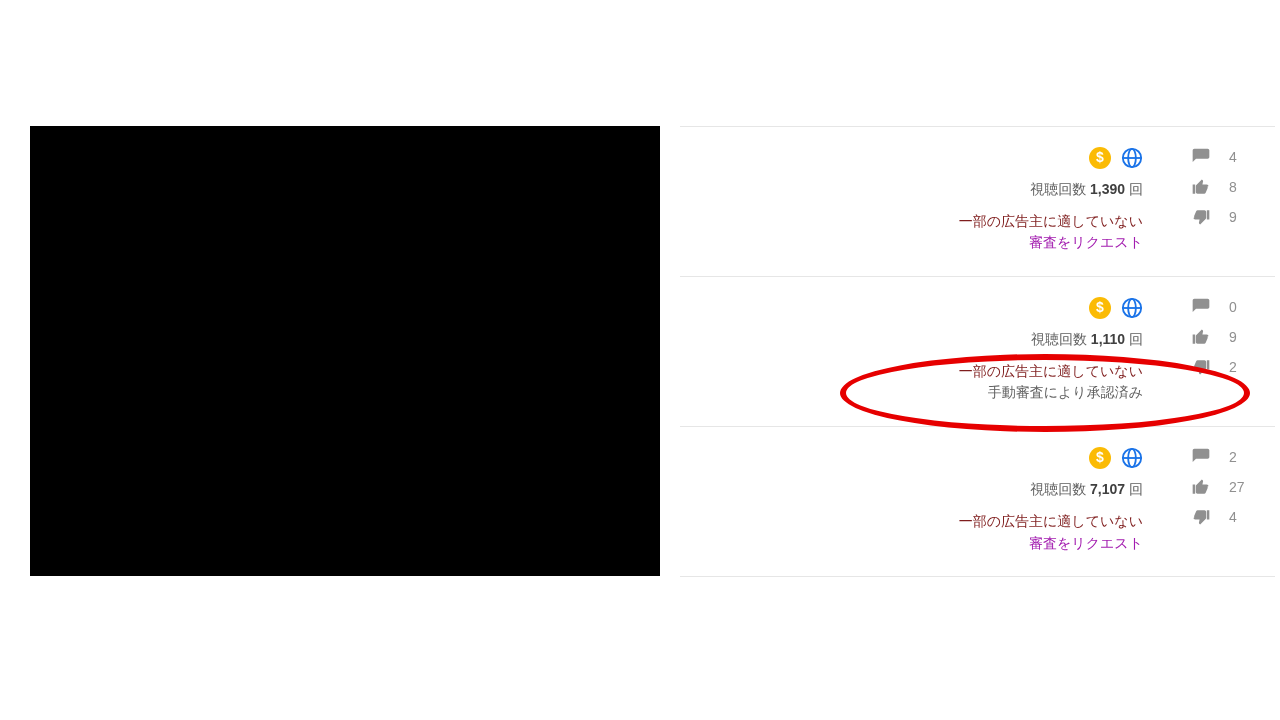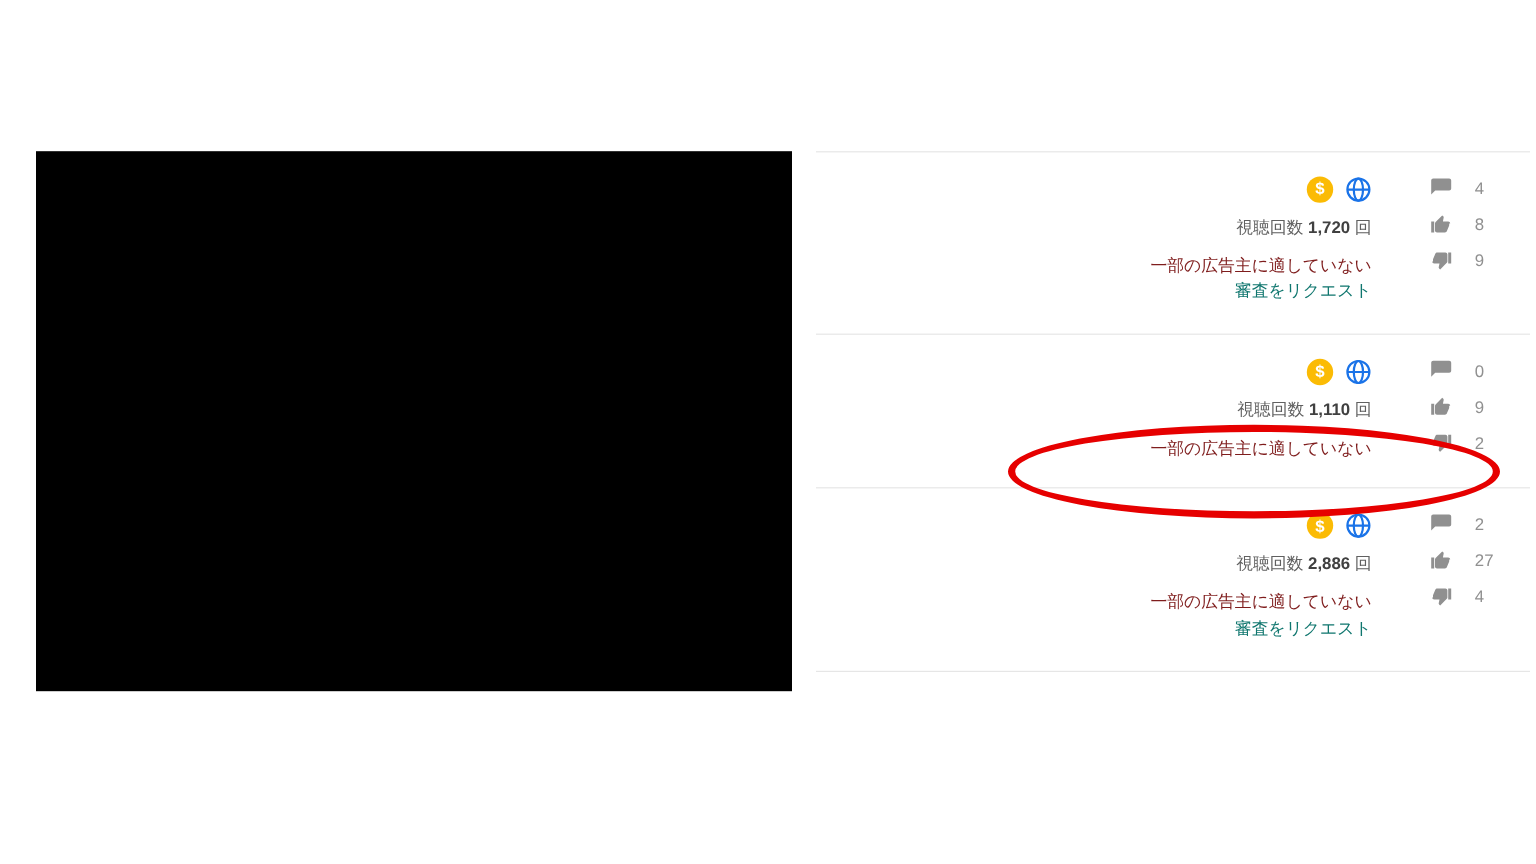--- a/index.html
+++ b/index.html
@@ -48,21 +48,21 @@
     width: 22px; height: 22px; border-radius: 50%;
     background: #fbbb04;
     display: flex; align-items: center; justify-content: center;
     color: #fff; font-weight: bold; font-size: 14px;
   }
   .globe { display: inline-flex; }
   .views { color: #606060; margin-bottom: 10px; }
   .views-count { font-weight: 700; color: #404040; }
   .not-suitable { color: #7f1d1d; }
   .sub-line { color: #606060; }
-  .request-review { color: #0f766e; cursor: pointer; font-family: Liberation Mono, monospace; }
+  .request-review { color: #a21caf; cursor: pointer; }
 
   .right-col {
     display: flex;
     flex-direction: column;
     gap: 10px;
     min-width: 70px;
   }
   .metric {
     display: flex;
     align-items: center;
@@ -97,21 +97,21 @@
             <span class="globe ic">
               <svg width="22" height="22" viewBox="0 0 24 24">
                   <circle cx="12" cy="12" r="10" fill="none" stroke="#1a73e8" stroke-width="2"></circle>
                   <ellipse cx="12" cy="12" rx="4.2" ry="10" fill="none" stroke="#1a73e8" stroke-width="2"></ellipse>
                   <line x1="2" y1="12" x2="22" y2="12" stroke="#1a73e8" stroke-width="2"></line>
                 </svg>
             </span>
           </div>
           <div class="views">
             <span>視聴回数</span>
-            <span class="views-count">1,720</span>
+            <span class="views-count">1,390</span>
             <span>回</span>
           </div>
           <div class="not-suitable">一部の広告主に適していない</div>
           <div><span class="request-review">審査をリクエスト</span></div>
         </div>
         <div class="right-col">
           <div class="metric">
             <span class="ic">
                 <svg width="20" height="20" viewBox="0 0 24 24" fill="#909090">
                   <path d="M20 2H4c-1.1 0-2 .9-2 2v14l4-4h14c1.1 0 2-.9 2-2V4c0-1.1-.9-2-2-2z"></path>
@@ -151,20 +151,21 @@
                   <line x1="2" y1="12" x2="22" y2="12" stroke="#1a73e8" stroke-width="2"></line>
                 </svg>
             </span>
           </div>
           <div class="views">
             <span>視聴回数</span>
             <span class="views-count">1,110</span>
             <span>回</span>
           </div>
           <div class="not-suitable">一部の広告主に適していない</div>
+          <div class="sub-line">手動審査により承認済み</div>
         </div>
         <div class="right-col">
           <div class="metric">
             <span class="ic">
                 <svg width="20" height="20" viewBox="0 0 24 24" fill="#909090">
                   <path d="M20 2H4c-1.1 0-2 .9-2 2v14l4-4h14c1.1 0 2-.9 2-2V4c0-1.1-.9-2-2-2z"></path>
                 </svg>
               </span>
             <span class="count">0</span>
           </div>
@@ -196,21 +197,21 @@
             <span class="globe ic">
               <svg width="22" height="22" viewBox="0 0 24 24">
                   <circle cx="12" cy="12" r="10" fill="none" stroke="#1a73e8" stroke-width="2"></circle>
                   <ellipse cx="12" cy="12" rx="4.2" ry="10" fill="none" stroke="#1a73e8" stroke-width="2"></ellipse>
                   <line x1="2" y1="12" x2="22" y2="12" stroke="#1a73e8" stroke-width="2"></line>
                 </svg>
             </span>
           </div>
           <div class="views">
             <span>視聴回数</span>
-            <span class="views-count">2,886</span>
+            <span class="views-count">7,107</span>
             <span>回</span>
           </div>
           <div class="not-suitable">一部の広告主に適していない</div>
           <div><span class="request-review">審査をリクエスト</span></div>
         </div>
         <div class="right-col">
           <div class="metric">
             <span class="ic">
                 <svg width="20" height="20" viewBox="0 0 24 24" fill="#909090">
                   <path d="M20 2H4c-1.1 0-2 .9-2 2v14l4-4h14c1.1 0 2-.9 2-2V4c0-1.1-.9-2-2-2z"></path>

